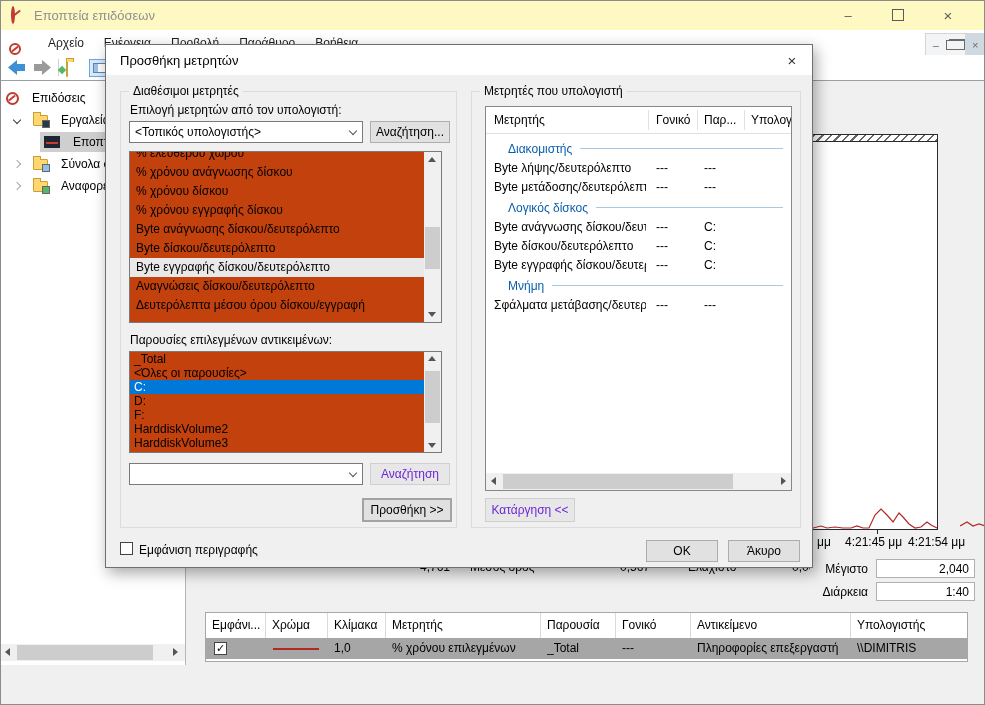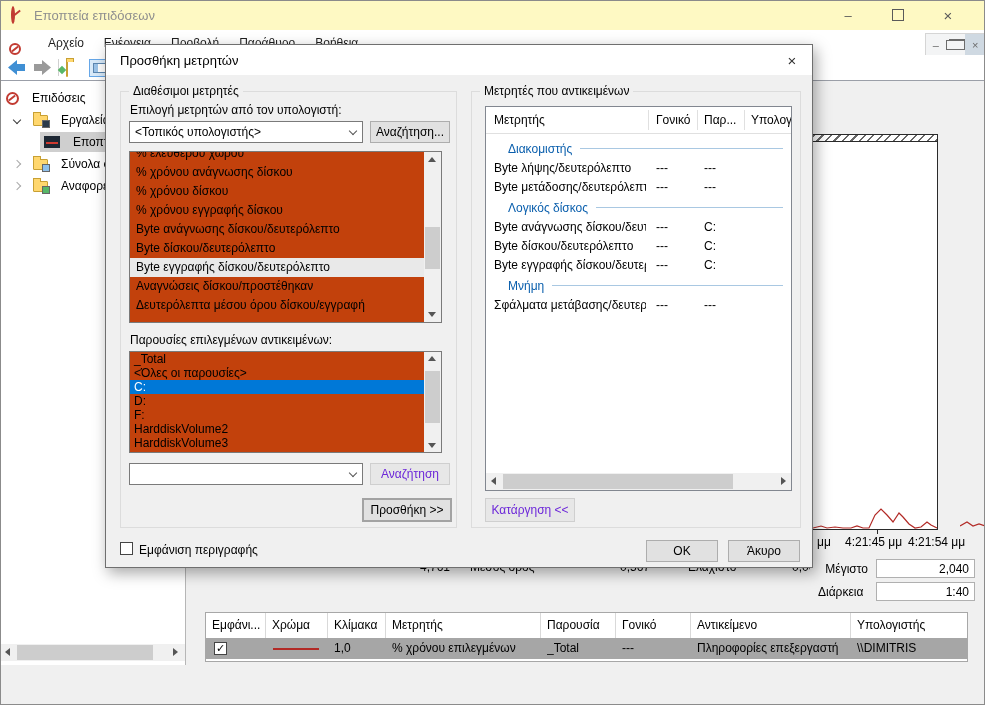--- a/index.html
+++ b/index.html
@@ -185,21 +185,21 @@
 <div class="abs nowrap" style="left:380px;top:560px;width:430px;height:14px">
   <span class="abs" style="left:40px">4,761</span>
   <span class="abs" style="left:90px">Μέσος όρος</span>
   <span class="abs" style="left:240px">0,567</span>
   <span class="abs" style="left:308px">Ελάχιστο</span>
   <span class="abs" style="left:412px">0,000</span>
 </div>
 
 <span class="abs" style="left:818px;top:562px;width:50px;text-align:right">Μέγιστο</span>
 <div class="abs statbox" style="left:876px;top:559px;width:99px;height:19px">2,040</div>
-<span class="abs" style="left:818px;top:585px;width:50px;text-align:left">Διάρκεια</span>
+<span class="abs" style="left:818px;top:585px;width:50px;text-align:right">Διάρκεια</span>
 <div class="abs statbox" style="left:876px;top:582px;width:99px;height:19px">1:40</div>
 
 <div class="abs legend">
   <div class="hcell" style="left:0;width:60px">Εμφάνι...</div>
   <div class="hcell" style="left:60px;width:62px">Χρώμα</div>
   <div class="hcell" style="left:122px;width:58px">Κλίμακα</div>
   <div class="hcell" style="left:180px;width:155px">Μετρητής</div>
   <div class="hcell" style="left:335px;width:75px">Παρουσία</div>
   <div class="hcell" style="left:410px;width:75px">Γονικό</div>
   <div class="hcell" style="left:485px;width:160px">Αντικείμενο</div>
@@ -237,21 +237,21 @@
 
   <div class="listbox" style="left:23px;top:106px;width:313px;height:172px">
     <div style="margin-top:-8px;margin-right:17px">
       <div class="lrow">% ελεύθερου χώρου</div>
       <div class="lrow">% χρόνου ανάγνωσης δίσκου</div>
       <div class="lrow">% χρόνου δίσκου</div>
       <div class="lrow">% χρόνου εγγραφής δίσκου</div>
       <div class="lrow">Byte ανάγνωσης δίσκου/δευτερόλεπτο</div>
       <div class="lrow">Byte δίσκου/δευτερόλεπτο</div>
       <div class="lrow hl">Byte εγγραφής δίσκου/δευτερόλεπτο</div>
-      <div class="lrow">Αναγνώσεις δίσκου/προστέθηκαν</div>
+      <div class="lrow">Αναγνώσεις δίσκου/δευτερόλεπτο</div>
       <div class="lrow">Δευτερόλεπτα μέσου όρου δίσκου/εγγραφή</div>
     </div>
     <div class="sb-v" style="right:0;top:0;width:17px;height:170px">
       <span class="tri tri-up" style="left:4px;top:5px"></span>
       <div class="thumb" style="left:1px;top:75px;width:15px;height:42px"></div>
       <span class="tri tri-dn" style="left:4px;bottom:5px"></span>
     </div>
   </div>
 
   <span class="abs nowrap" style="left:24px;top:288px">Παρουσίες επιλεγμένων αντικειμένων:</span>
@@ -278,21 +278,21 @@
     <span class="val"></span>
     <span class="dd">
         <span class="chev open" style="border-color:#555;margin-top:-2px"></span>
       </span>
   </div>
   <div class="btn disabled" style="left:264px;top:418px;width:80px;height:22px">Αναζήτηση</div>
 
   <div class="btn focused" style="left:256px;top:453px;width:90px;height:24px">Προσθήκη &gt;&gt;</div>
 
   <div class="group" style="left:365px;top:46px;width:330px;height:437px">
-    <span class="group-label">Μετρητές που αντικειμένων</span>
+    <span class="group-label">Μετρητές που υπολογιστή</span>
   </div>
 
   <div class="ctable" style="left:379px;top:61px;width:307px;height:385px">
     <div class="chead">
       <span class="abs nowrap" style="left:8px;top:6px">Μετρητής</span>
       <span class="hsep" style="left:162px"></span>
       <span class="abs nowrap" style="left:170px;top:6px">Γονικό</span>
       <span class="hsep" style="left:211px"></span>
       <span class="abs nowrap" style="left:218px;top:6px">Παρ...</span>
       <span class="hsep" style="left:258px"></span>

